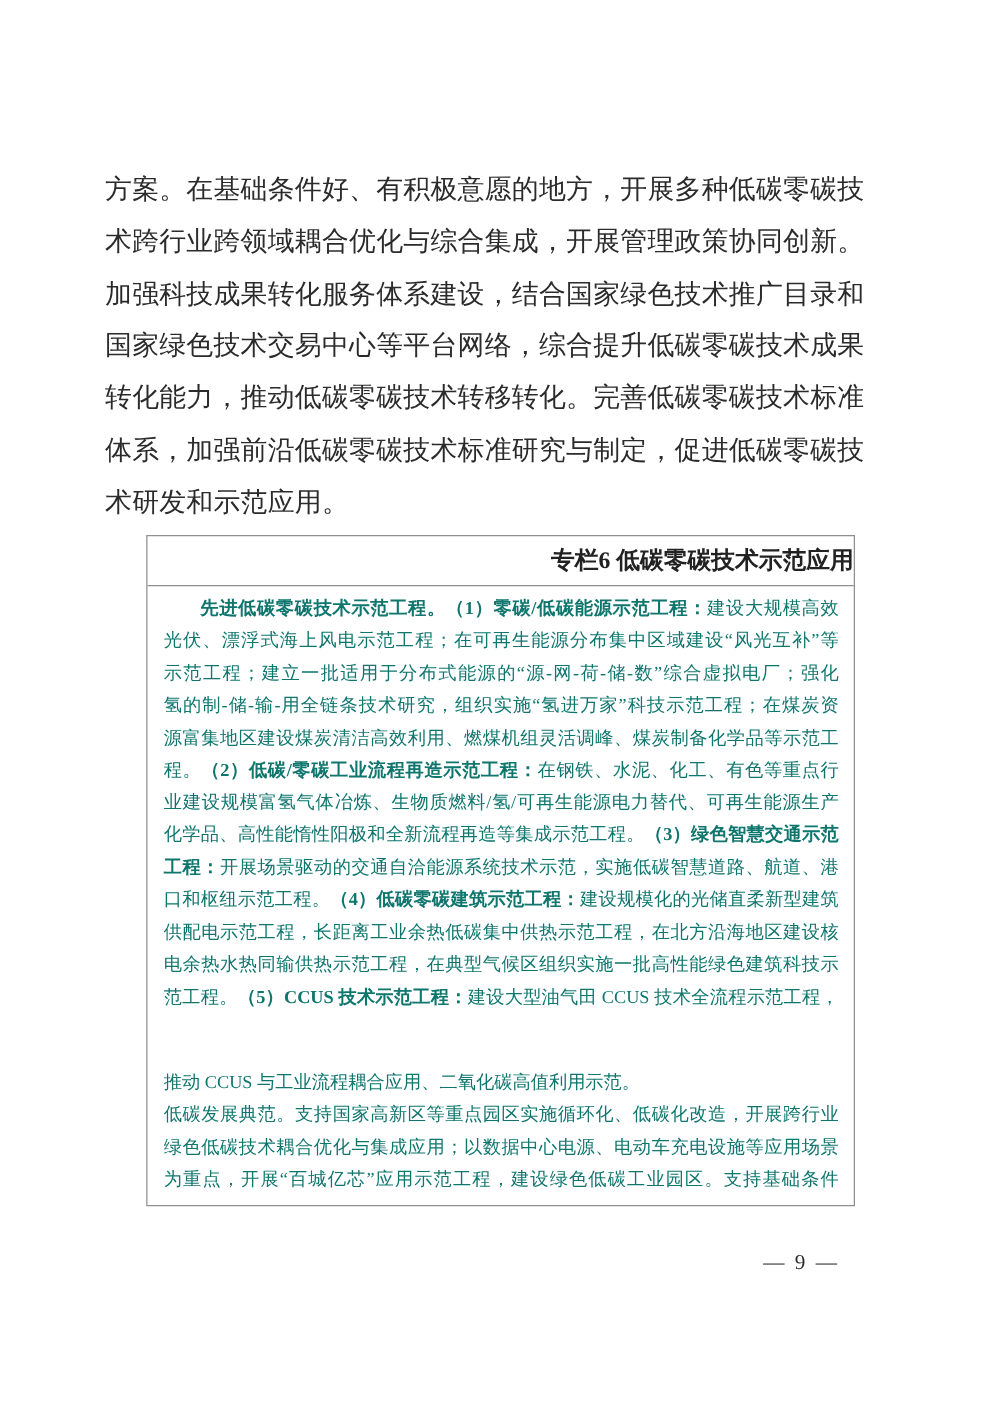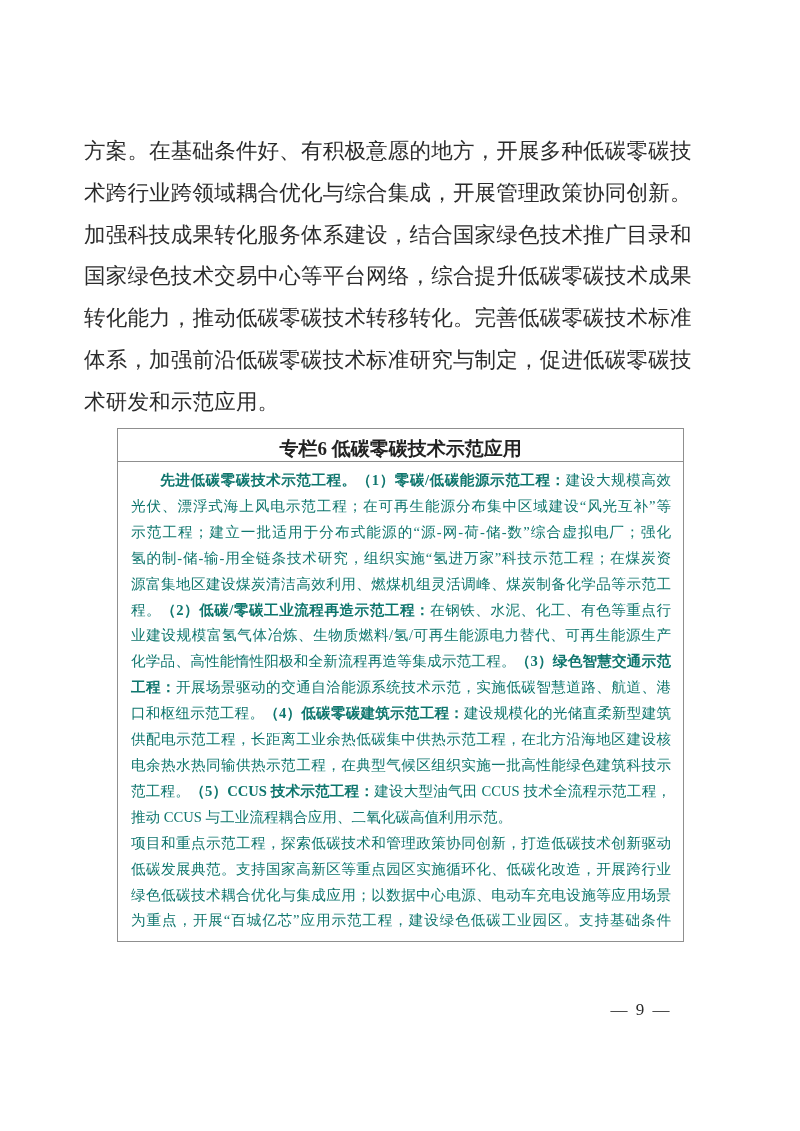--- a/index.html
+++ b/index.html
@@ -39,43 +39,44 @@
   .box {
     position: absolute;
     left: 117px;
     top: 428px;
     width: 567px;
     border: 1px solid #8f8f8f;
     box-sizing: border-box;
     background: #ffffff;
   }
   .box-title {
-    text-align: center;
+    text-align: right;
     font-weight: bold;
     font-size: 19px;
     line-height: 23px;
-    padding: 8px 0 1px 0;
+    padding: 8px 0 8px 0;
     border-bottom: 1px solid #8f8f8f;
     color: #222222;
   }
   .box-body {
     padding: 6px 12px 7px 13px;
   }
   .box-line {
     font-size: 14.6px;
     line-height: 25.9px;
     text-align: justify;
     text-align-last: justify;
     color: #0f766e;
   }
   .box-line.indent {
     text-indent: 2em;
   }
   .box-line.para-end {
     text-align-last: left;
+    margin-top: 42px;
   }
   .bold {
     font-weight: bold;
   }
   
   .page-number {
     position: absolute;
     top: 1000px;
     left: 596px;
     width: 90px;
@@ -110,21 +111,20 @@
         <div class="box-line"><span>源富集地区建设煤炭清洁高效利用、燃煤机组灵活调峰、煤炭制备化学品等示范工</span></div>
         <div class="box-line"><span>程。</span><span class="bold">（2）低碳/零碳工业流程再造示范工程：</span><span>在钢铁、水泥、化工、有色等重点行</span></div>
         <div class="box-line"><span>业建设规模富氢气体冶炼、生物质燃料/氢/可再生能源电力替代、可再生能源生产</span></div>
         <div class="box-line"><span>化学品、高性能惰性阳极和全新流程再造等集成示范工程。</span><span class="bold">（3）绿色智慧交通示范</span></div>
         <div class="box-line"><span class="bold">工程：</span><span>开展场景驱动的交通自洽能源系统技术示范，实施低碳智慧道路、航道、港</span></div>
         <div class="box-line"><span>口和枢纽示范工程。</span><span class="bold">（4）低碳零碳建筑示范工程：</span><span>建设规模化的光储直柔新型建筑</span></div>
         <div class="box-line"><span>供配电示范工程，长距离工业余热低碳集中供热示范工程，在北方沿海地区建设核</span></div>
         <div class="box-line"><span>电余热水热同输供热示范工程，在典型气候区组织实施一批高性能绿色建筑科技示</span></div>
         <div class="box-line"><span>范工程。</span><span class="bold">（5）CCUS 技术示范工程：</span><span>建设大型油气田 CCUS 技术全流程示范工程，</span></div>
         <div class="box-line para-end"><span>推动 CCUS 与工业流程耦合应用、二氧化碳高值利用示范。</span></div>
-        <div class="box-line"><span>项目和重点示范工程，探索低碳技术和管理政策协同创新，打造低碳技术创新驱动</span></div>
         <div class="box-line"><span>低碳发展典范。支持国家高新区等重点园区实施循环化、低碳化改造，开展跨行业</span></div>
         <div class="box-line"><span>绿色低碳技术耦合优化与集成应用；以数据中心电源、电动车充电设施等应用场景</span></div>
         <div class="box-line"><span>为重点，开展“百城亿芯”应用示范工程，建设绿色低碳工业园区。支持基础条件</span></div>
       </div>
   </div>
 
   <div class="page-number">— 9 —</div>
 
 </div>
 

